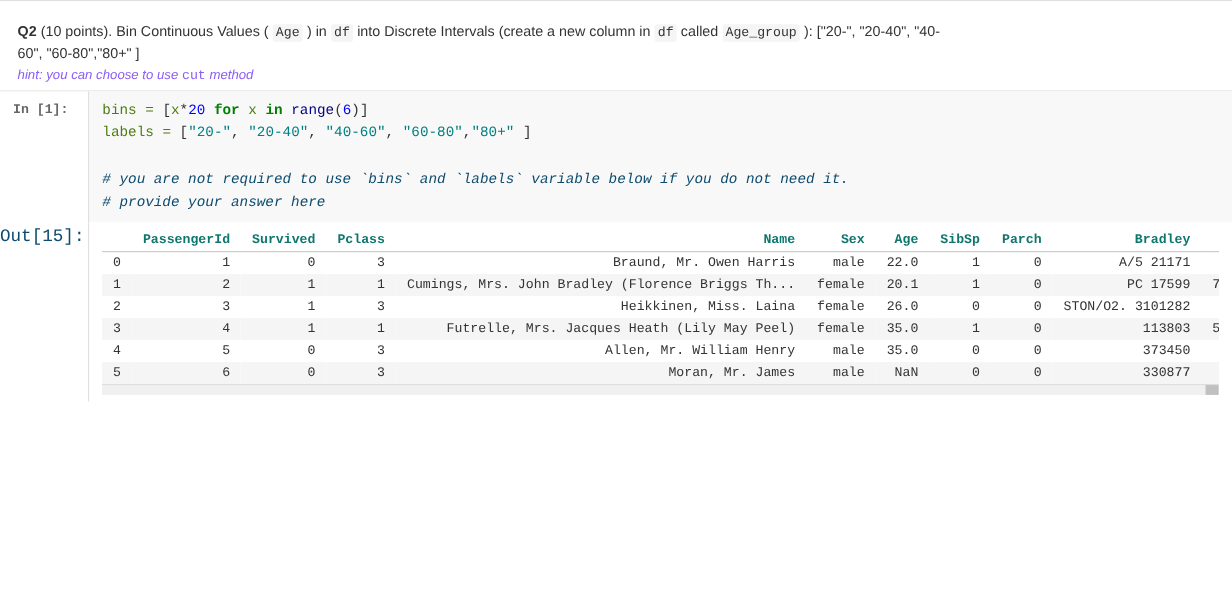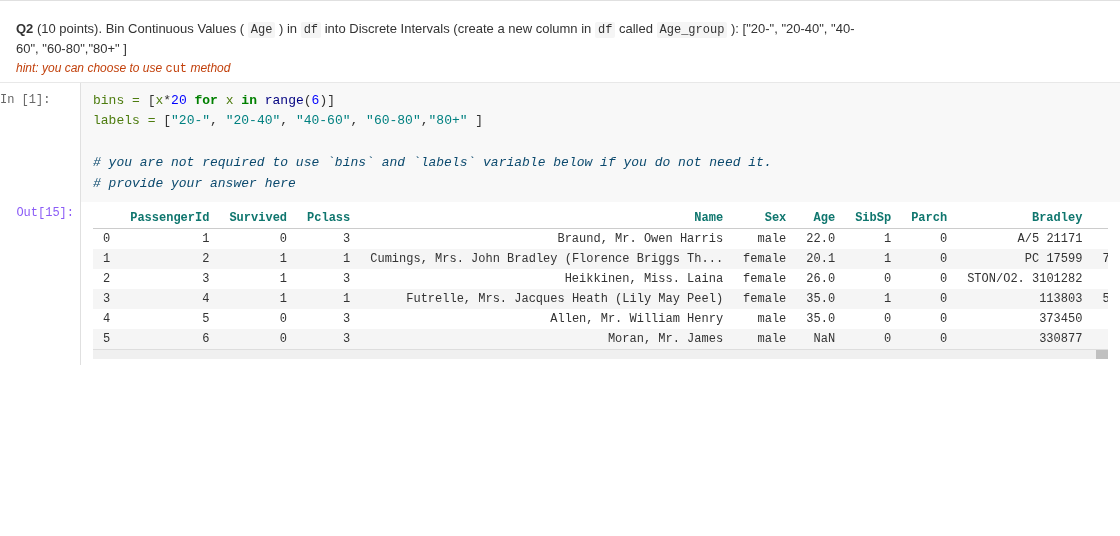--- a/index.html
+++ b/index.html
@@ -27,44 +27,45 @@
     }
     .question-text code, .code-inline {
       font-family: 'Courier New', monospace;
       background: #f5f5f5;
       padding: 1px 3px;
       border-radius: 2px;
       font-size: 12px;
     }
     .hint-text {
       font-style: italic;
-      color: #c2410c;
+      color: #8b5cf6;
       font-size: 12px;
       margin-top: 2px;
     }
     .hint-text code {
       font-family: 'Courier New', monospace;
       font-style: normal;
     }
     
     .cell-row {
       display: flex;
       align-items: stretch;
       border-top: 1px solid #e8e8e8;
     }
     .cell-label {
       width: 80px;
       min-width: 80px;
       padding: 8px 8px 8px 0;
-      text-align: left;
+      text-align: center;
       color: #666;
       font-family: 'Courier New', monospace;
       font-size: 12px;
       padding-right: 6px;
       padding-top: 10px;
+      font-weight: bold;
     }
     .cell-content {
       flex: 1;
       border-left: 1px solid #e0e0e0;
       padding: 8px 12px;
       background: #fff;
     }
     .cell-content.code-cell {
       background: #f8f8f8;
     }
@@ -121,22 +122,22 @@
       display: flex;
       align-items: flex-start;
     }
     .df-input-label {
       width: 80px;
       min-width: 80px;
       text-align: right;
       padding-right: 6px;
       padding-top: 4px;
       font-family: 'Courier New', monospace;
-      font-size: 12px;
-      color: #8b5cf6;
+      font-size: 16px;
+      color: #0c4a6e;
     }
     .df-cell-content {
       flex: 1;
       border-left: 1px solid #e0e0e0;
       padding: 6px 12px;
       overflow-x: auto;
     }
     .scrollbar-hint {
       height: 10px;
       background: #f0f0f0;

